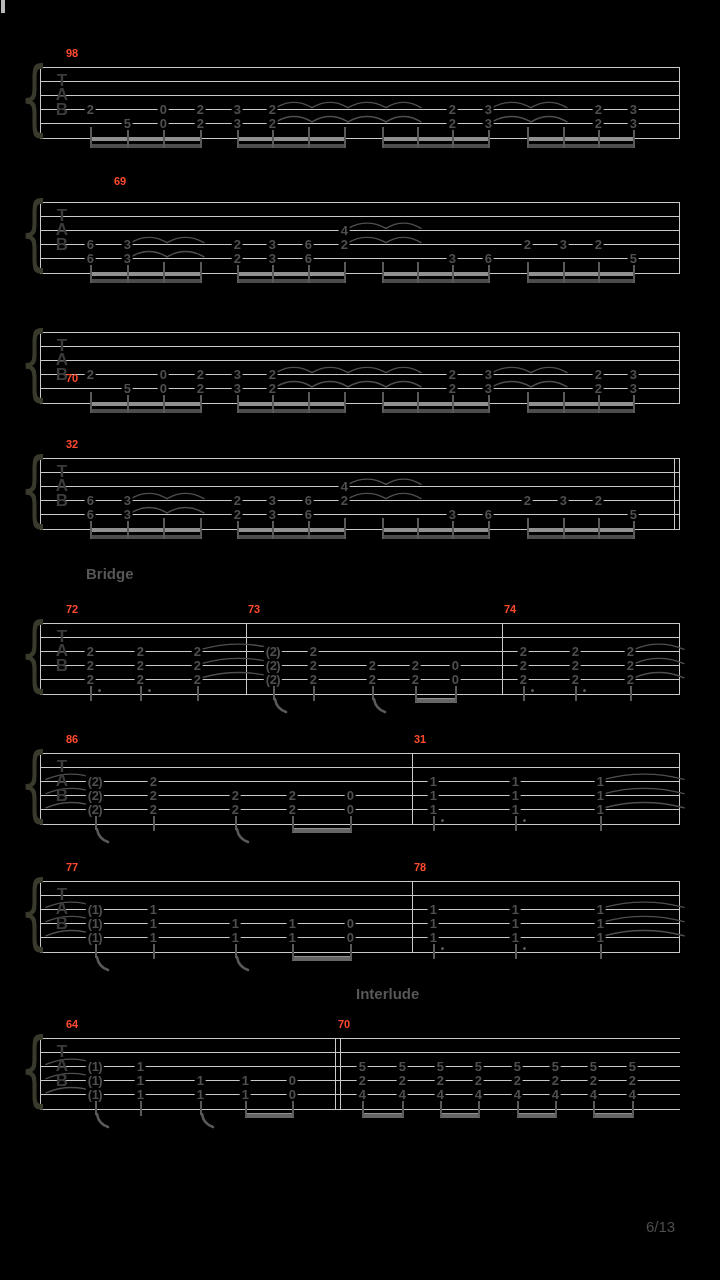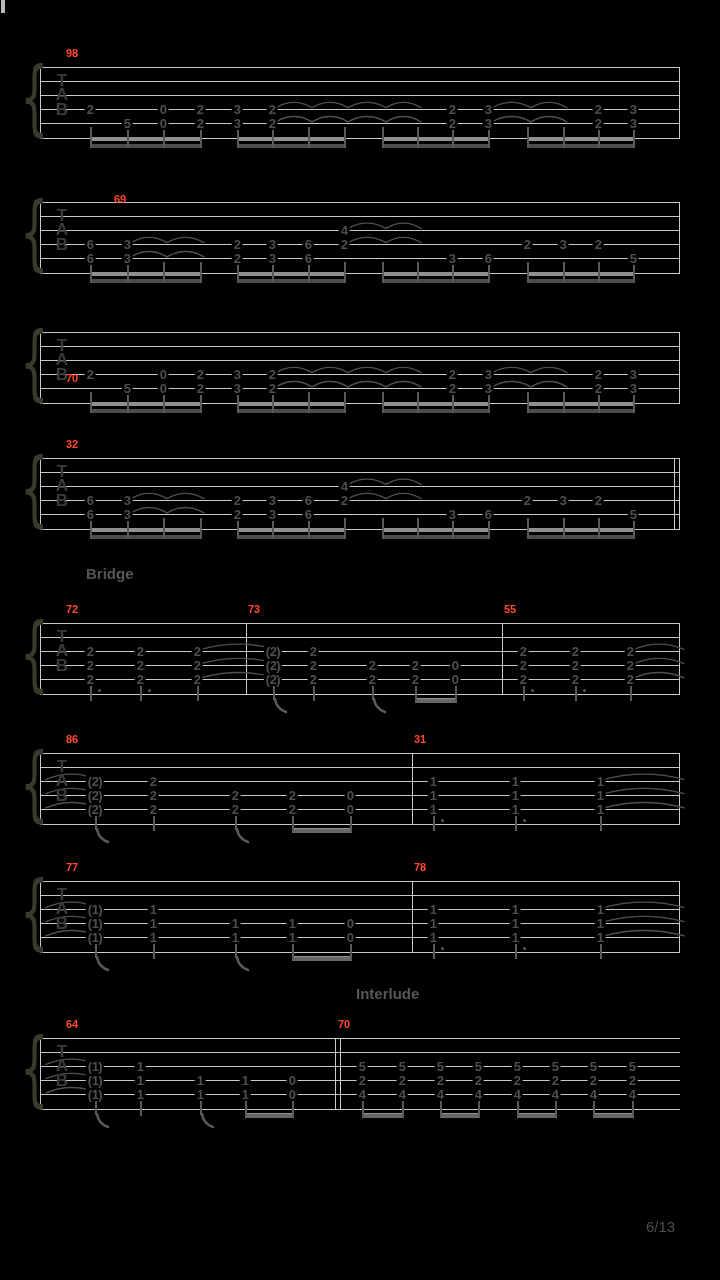--- a/index.html
+++ b/index.html
@@ -161,21 +161,21 @@
         <div class="stem" style="left: 563px; top: 102px; height: 20.5px;"></div>
         <div class="fret" style="left: 563px; top: 78.1px;">3</div>
         <div class="stem" style="left: 598px; top: 102px; height: 20.5px;"></div>
         <div class="fret" style="left: 598px; top: 78.1px;">2</div>
         <div class="stem" style="left: 633px; top: 102px; height: 20.5px;"></div>
         <div class="fret" style="left: 633px; top: 92.3px;">5</div>
         <div class="bracket" style="left: 20px; top: 28px;">{</div>
         <div class="clefch" style="left: 52px; top: 49.2px;">T</div>
         <div class="clefch" style="left: 52px; top: 63.4px;">A</div>
         <div class="clefch" style="left: 52px; top: 77.6px;">B</div>
-        <div class="mnum" style="left: 66px; top: 34px; padding-left: 48px;">69</div>
+        <div class="mnum" style="left: 66px; top: 16px; padding-left: 48px;">69</div>
       </div>
       <div class="sys" style="top: 290px;">
         <div class="sline" style="left: 40px; top: 41.5px; width: 640px;"></div>
         <div class="sline" style="left: 40px; top: 55.7px; width: 640px;"></div>
         <div class="sline" style="left: 40px; top: 69.9px; width: 640px;"></div>
         <div class="sline" style="left: 40px; top: 84.1px; width: 640px;"></div>
         <div class="sline" style="left: 40px; top: 98.3px; width: 640px;"></div>
         <div class="sline" style="left: 40px; top: 112.5px; width: 640px;"></div>
         <div class="bar" style="left: 40px; top: 42px; height: 72px;"></div>
         <div class="bar" style="left: 679px; top: 42px; height: 72px;"></div>
@@ -379,21 +379,21 @@
         <div class="stem" style="left: 630px; top: 105px; height: 15px;"></div>
         <div class="fret" style="left: 630px; top: 63.9px;">2</div>
         <div class="fret" style="left: 630px; top: 78.1px;">2</div>
         <div class="fret" style="left: 630px; top: 92.3px;">2</div>
         <div class="bracket" style="left: 20px; top: 28px;">{</div>
         <div class="clefch" style="left: 52px; top: 49.2px;">T</div>
         <div class="clefch" style="left: 52px; top: 63.4px;">A</div>
         <div class="clefch" style="left: 52px; top: 77.6px;">B</div>
         <div class="mnum" style="left: 66px; top: 23px;">72</div>
         <div class="mnum" style="left: 248px; top: 23px;">73</div>
-        <div class="mnum" style="left: 504px; top: 23px;">55</div>
+        <div class="mnum" style="left: 504px; top: 23px;">74</div>
       </div>
       <div class="sys" style="top: 711px;">
         <div class="sline" style="left: 40px; top: 41.5px; width: 640px;"></div>
         <div class="sline" style="left: 40px; top: 55.7px; width: 640px;"></div>
         <div class="sline" style="left: 40px; top: 69.9px; width: 640px;"></div>
         <div class="sline" style="left: 40px; top: 84.1px; width: 640px;"></div>
         <div class="sline" style="left: 40px; top: 98.3px; width: 640px;"></div>
         <div class="sline" style="left: 40px; top: 112.5px; width: 640px;"></div>
         <div class="bar" style="left: 40px; top: 42px; height: 72px;"></div>
         <div class="bar" style="left: 412px; top: 42px; height: 72px;"></div>

